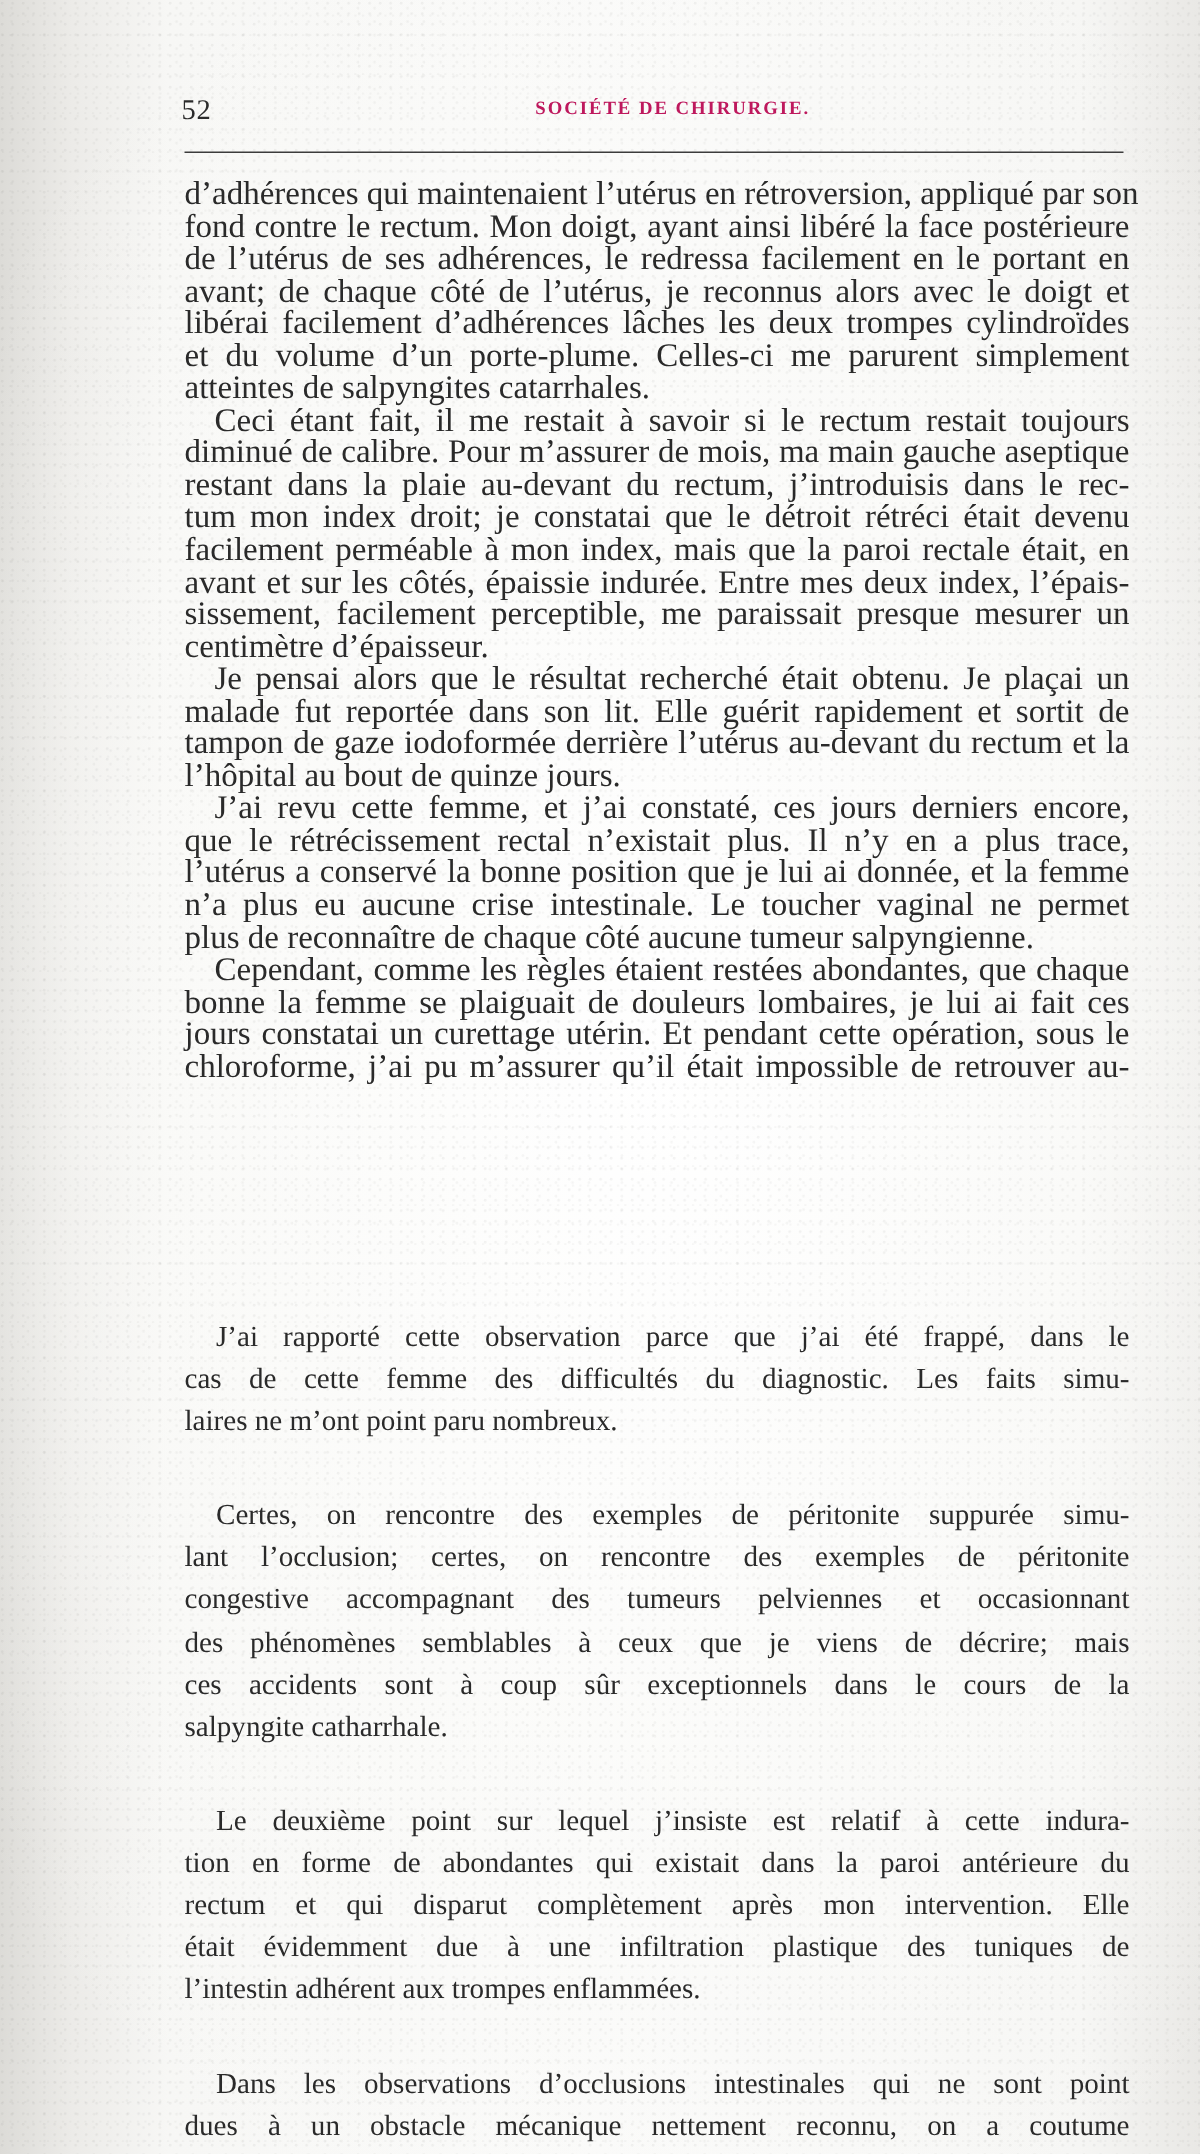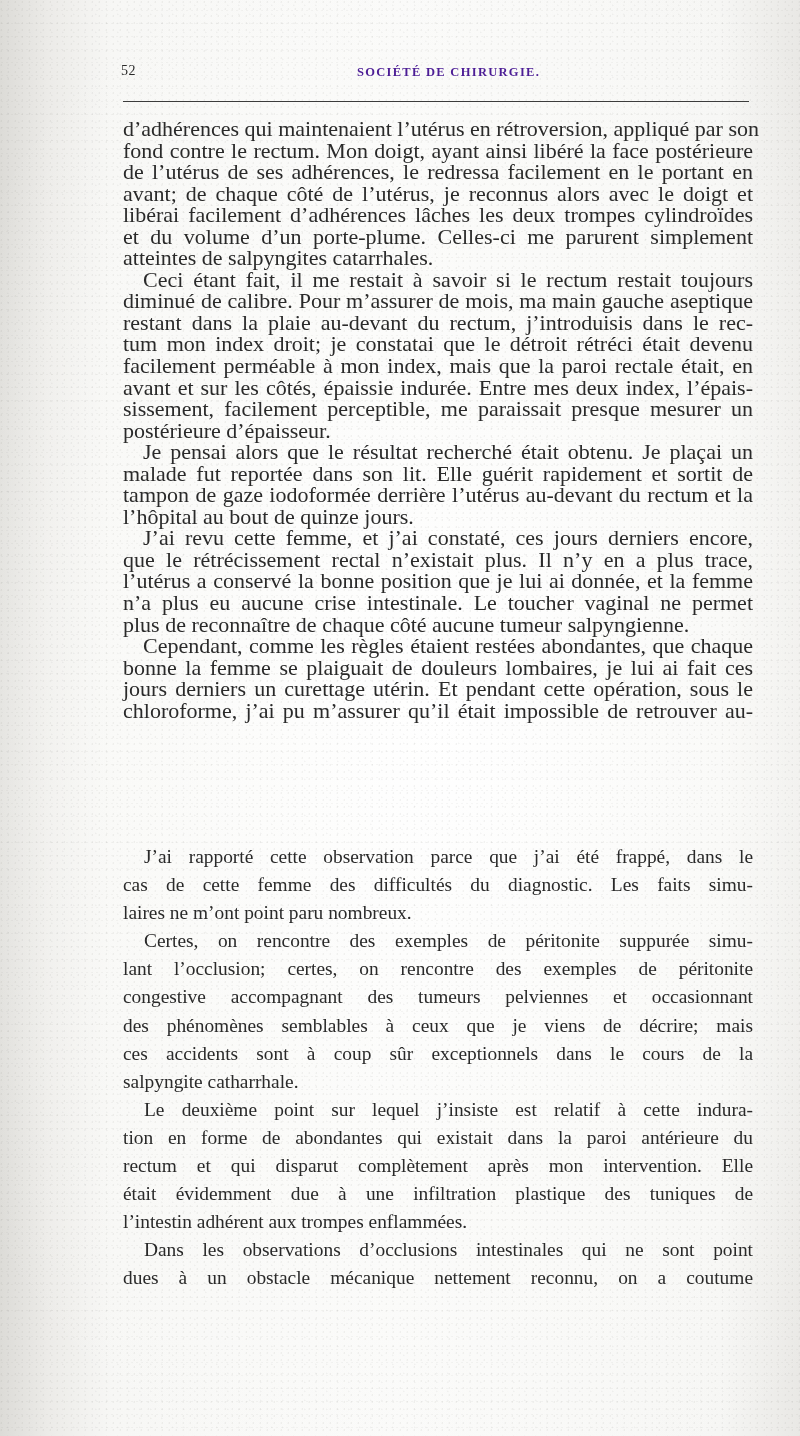--- a/index.html
+++ b/index.html
@@ -44,33 +44,33 @@
     position: absolute;
     top: 63px;
     left: 0;
     width: 633px;
     height: 24px;
   }
   .page-number {
     position: absolute;
     left: -2px;
     top: 0;
-    font-size: 14px;
+    font-size: 19px;
     letter-spacing: 0.5px;
   }
   .running-title {
     position: absolute;
     left: 0;
     width: 633px;
     top: 2px;
     text-align: center;
     font-size: 12.5px;
     letter-spacing: 1.3px;
     font-weight: bold;
-    color: #4c1d95;
+    color: #be185d;
     padding-left: 18px;
     box-sizing: border-box;
   }
   .head-rule {
     position: absolute;
     top: 101px;
     left: 0;
     width: 626px;
     height: 0;
     border-top: 1.6px solid #3c3c3c;
@@ -100,20 +100,21 @@
     white-space: nowrap;
   }
   .line.last {
     text-align-last: left;
   }
   .line.ind {
     padding-left: 20px;
   }
   .large-block .line.ind {
     padding-left: 21px;
+    margin-top: 35px;
   }
 </style>
 </head>
 <body>
 
 <div class="paper"></div>
 
 <div class="page">
   <div class="running-head">
     <span class="page-number">52</span>
@@ -132,39 +133,39 @@
         <span class="line last">atteintes de salpyngites catarrhales.</span>
       </div>
       <div>
         <span class="line ind">Ceci étant fait, il me restait à savoir si le rectum restait toujours</span>
         <span class="line">diminué de calibre. Pour m’assurer de mois, ma main gauche aseptique</span>
         <span class="line">restant dans la plaie au-devant du rectum, j’introduisis dans le rec-</span>
         <span class="line">tum mon index droit; je constatai que le détroit rétréci était devenu</span>
         <span class="line">facilement perméable à mon index, mais que la paroi rectale était, en</span>
         <span class="line">avant et sur les côtés, épaissie indurée. Entre mes deux index, l’épais-</span>
         <span class="line">sissement, facilement perceptible, me paraissait presque mesurer un</span>
-        <span class="line last">postérieure d’épaisseur.</span>
+        <span class="line last">centimètre d’épaisseur.</span>
       </div>
       <div>
         <span class="line ind">Je pensai alors que le résultat recherché était obtenu. Je plaçai un</span>
         <span class="line">malade fut reportée dans son lit. Elle guérit rapidement et sortit de</span>
         <span class="line">tampon de gaze iodoformée derrière l’utérus au-devant du rectum et la</span>
         <span class="line last">l’hôpital au bout de quinze jours.</span>
       </div>
       <div>
         <span class="line ind">J’ai revu cette femme, et j’ai constaté, ces jours derniers encore,</span>
         <span class="line">que le rétrécissement rectal n’existait plus. Il n’y en a plus trace,</span>
         <span class="line">l’utérus a conservé la bonne position que je lui ai donnée, et la femme</span>
         <span class="line">n’a plus eu aucune crise intestinale. Le toucher vaginal ne permet</span>
         <span class="line last">plus de reconnaître de chaque côté aucune tumeur salpyngienne.</span>
       </div>
       <div>
         <span class="line ind">Cependant, comme les règles étaient restées abondantes, que chaque</span>
         <span class="line">bonne la femme se plaiguait de douleurs lombaires, je lui ai fait ces</span>
-        <span class="line">jours derniers un curettage utérin. Et pendant cette opération, sous le</span>
+        <span class="line">jours constatai un curettage utérin. Et pendant cette opération, sous le</span>
         <span class="line">chloroforme, j’ai pu m’assurer qu’il était impossible de retrouver au-</span>
       </div>
     </div>
   <div class="large-block" id="large-block">
       <div>
         <span class="line ind">J’ai rapporté cette observation parce que j’ai été frappé, dans le</span>
         <span class="line">cas de cette femme des difficultés du diagnostic. Les faits simu-</span>
         <span class="line last">laires ne m’ont point paru nombreux.</span>
       </div>
       <div>

